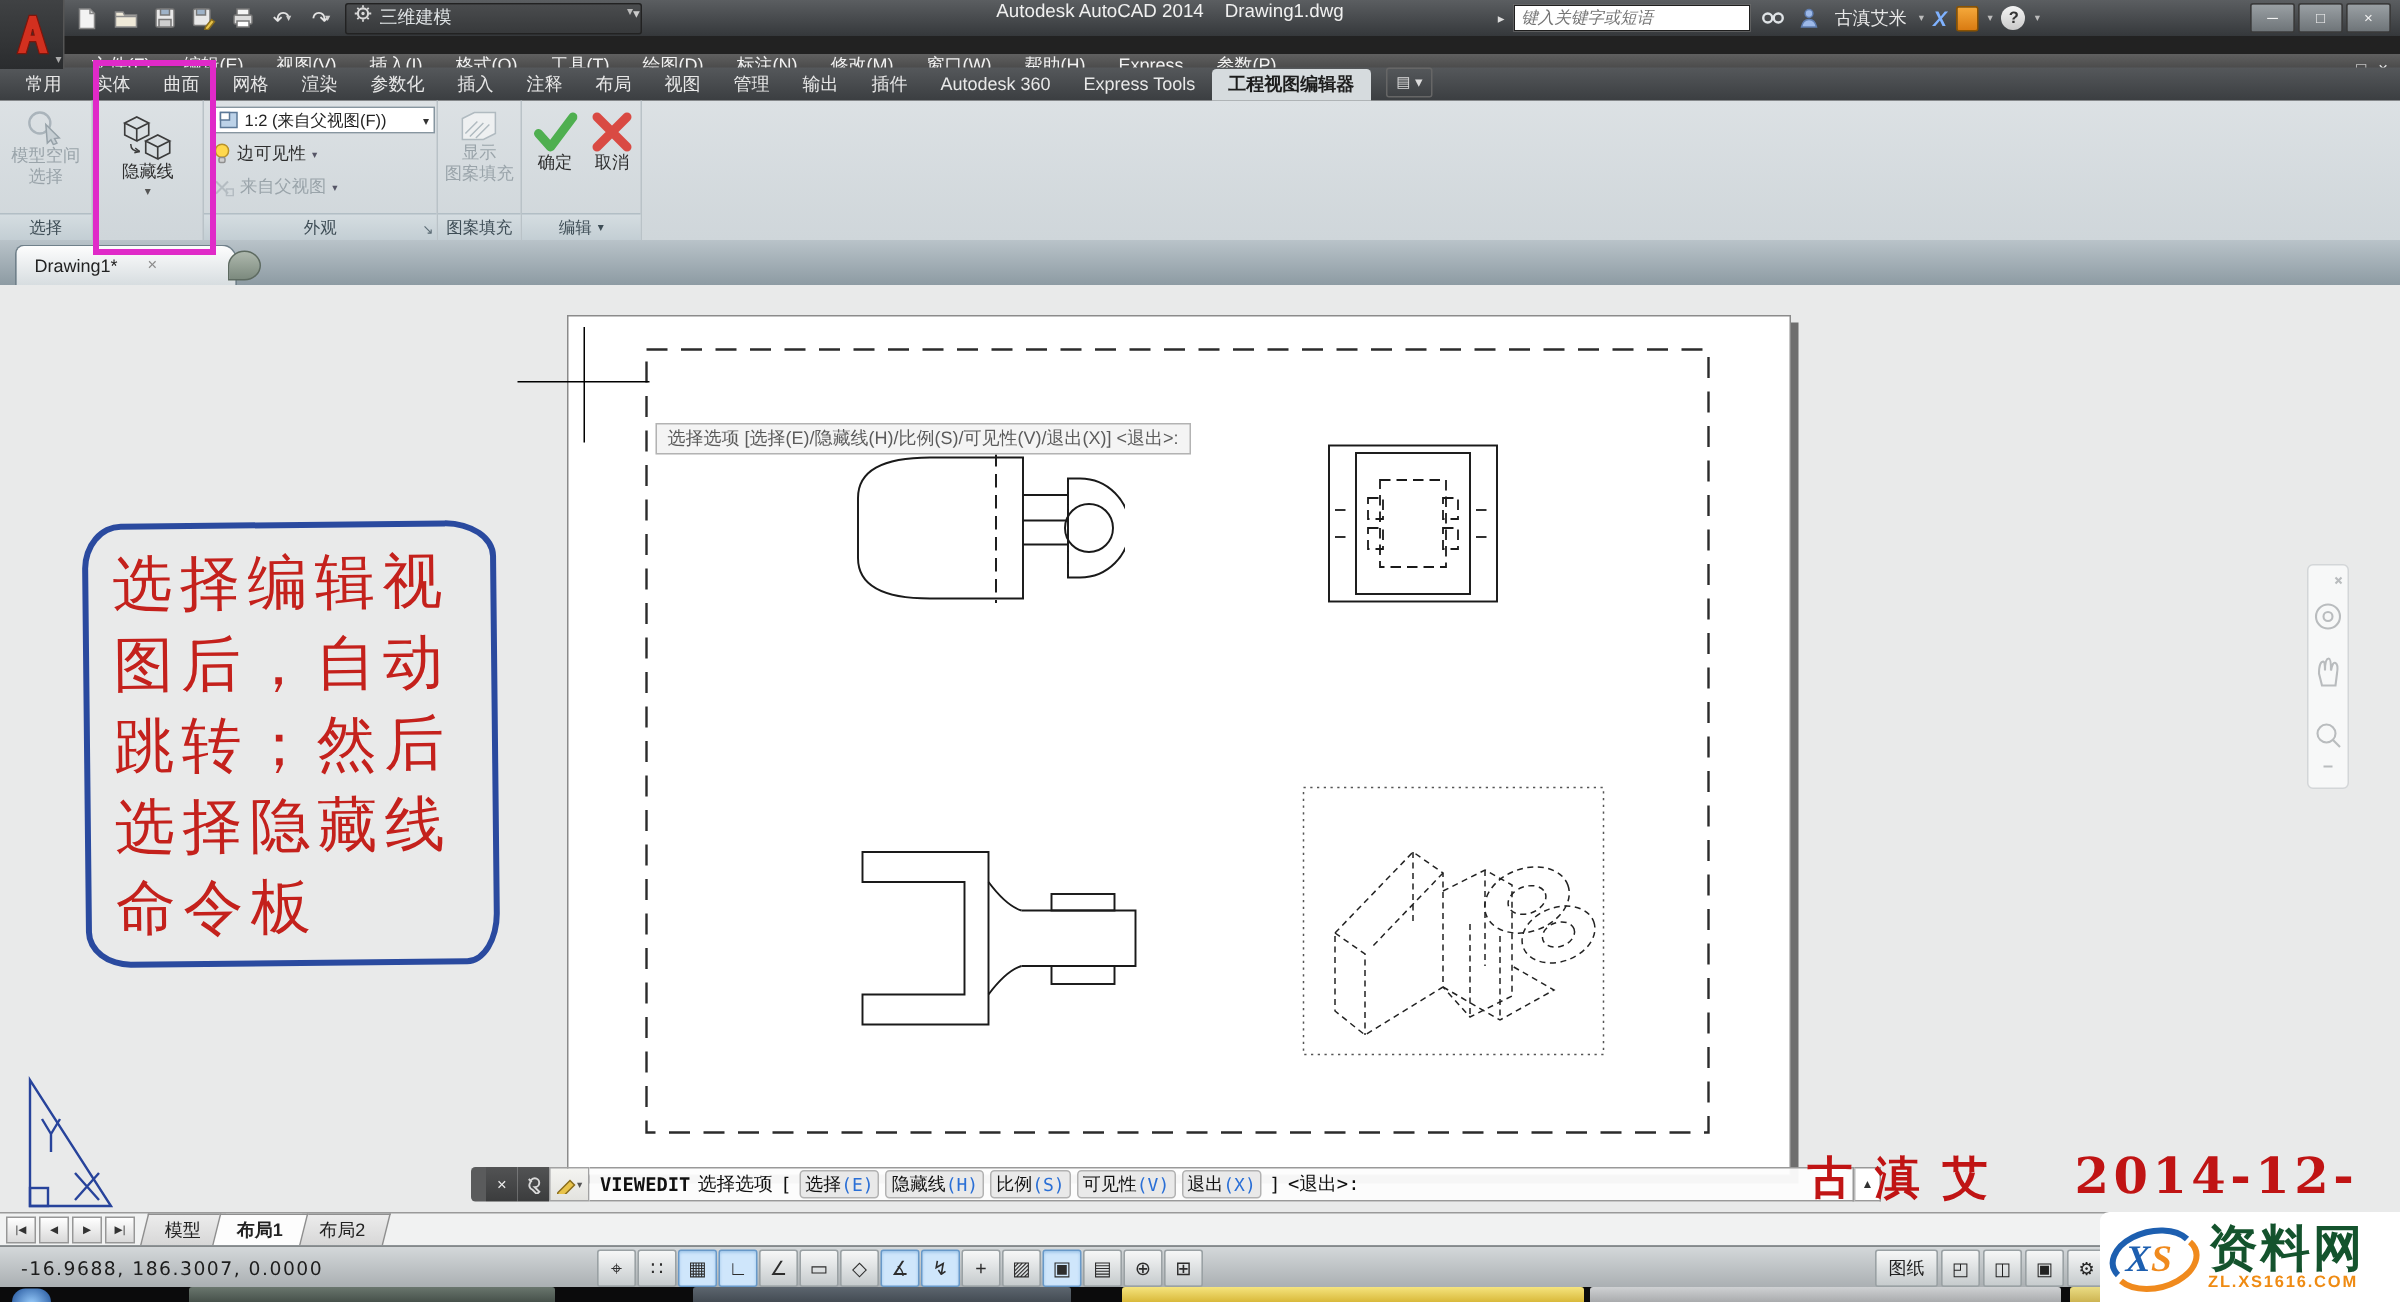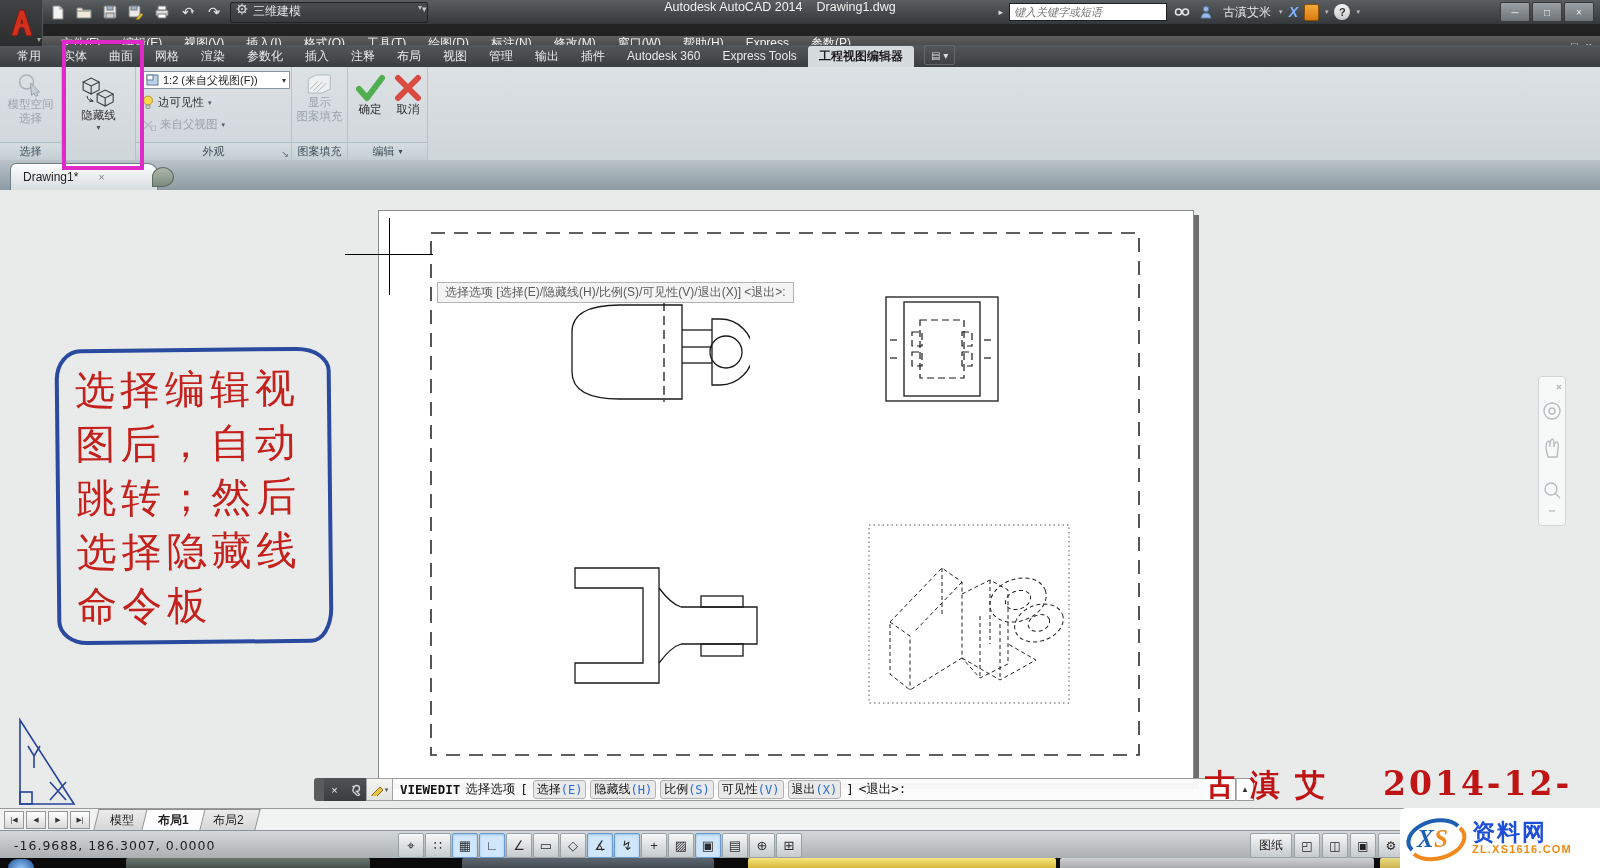--- a/index.html
+++ b/index.html
@@ -168,21 +168,21 @@
   
   #taskbar{position:absolute;left:0;top:858px;width:1600px;height:10px;background:#0b0b0c;}
   #orb{position:absolute;left:8px;top:1px;width:26px;height:9px;border-radius:13px 13px 0 0;
     background:radial-gradient(circle at 50% 120%,#9cd0ff,#1d4e96);cursor:pointer;}
   .tbk{position:absolute;top:0;height:10px;border-radius:2px 2px 0 0;cursor:pointer;}
 
   
   #watermark{position:absolute;right:0;bottom:0;width:200px;height:60px;background:#fff;z-index:300;
     border-radius:6px 0 0 0;display:flex;align-items:center;gap:4px;padding-left:4px;box-sizing:border-box;}
   #wm-text{display:flex;flex-direction:column;line-height:1.05;}
-  #wm-site{font-size:23px;font-weight:bold;color:#1d4ed8;letter-spacing:2px;}
+  #wm-site{font-size:33px;font-weight:bold;color:#14532d;letter-spacing:2px;}
   #wm-url{font-size:11px;font-weight:bold;color:#ef8b13;letter-spacing:1.2px;}
 
   svg{display:block;}
 </style>
 </head>
 <body>
 
 <div id="app">
 
   <div id="titlebar">

